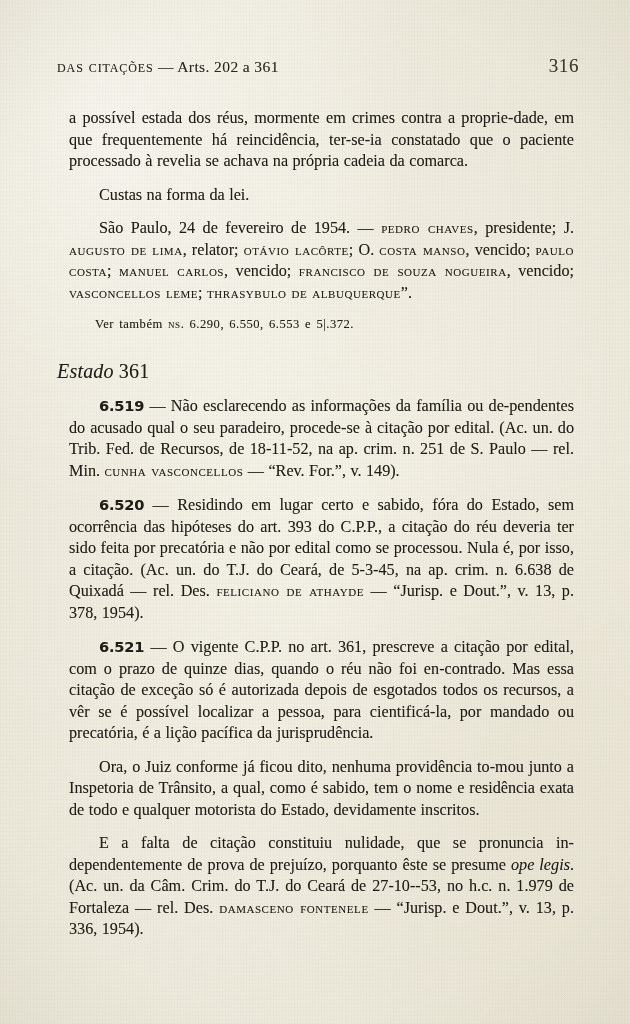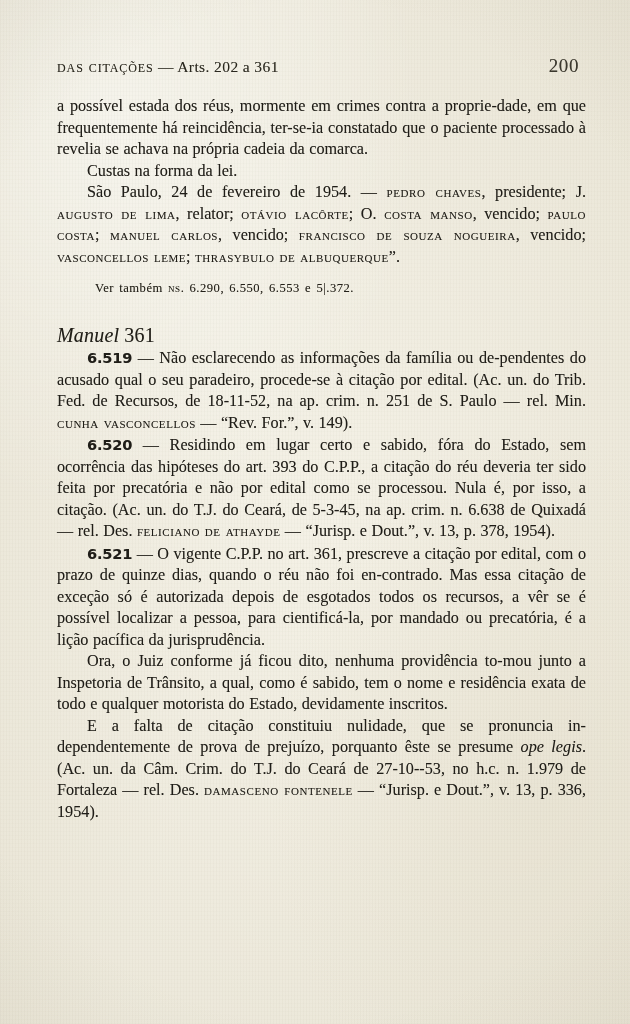--- a/index.html
+++ b/index.html
@@ -90,21 +90,21 @@
 
   
   .column {
     position: absolute;
     top: 96px;
     left: 57px;
     width: 529px;
   }
 
   p.body {
-    margin: 0;
+    margin: 12px;
     font-size: 16.2px;
     line-height: 21.5px;
     text-align: justify;
     text-justify: inter-word;
     color: #1f1d18;
     hyphens: manual;
     word-spacing: 0.4px;
   }
   p.indent { text-indent: 30px; }
 
@@ -156,34 +156,34 @@
   .column, .runhead { text-shadow: 0 0 0.6px rgba(40,36,26,0.32); }
 </style>
 </head>
 <body>
 
 <div class="page">
   <div class="content">
 
     <div class="runhead">
       <div class="runhead-title"><span class="sc">Das Citações</span><span> — Arts. 202 a 361</span></div>
-      <div class="runhead-folio">200</div>
+      <div class="runhead-folio">316</div>
     </div>
 
     <div class="column">
 
       <p class="body">a possível estada dos réus, mormente em crimes contra a proprie-dade, em que frequentemente há reincidência, ter-se-ia constatado que o paciente processado à revelia se achava na própria cadeia da comarca.</p>
 
       <p class="body indent">Custas na forma da lei.</p>
 
       <p class="body indent"><span>São Paulo, 24 de fevereiro de 1954. — </span><span class="sc">Pedro Chaves</span><span>, presidente; J. </span><span class="sc">Augusto de Lima</span><span>, relator; </span><span class="sc">Otávio Lacôrte</span><span>; O. </span><span class="sc">Costa Manso</span><span>, vencido; </span><span class="sc">Paulo Costa</span><span>; </span><span class="sc">Manuel Carlos</span><span>, vencido; </span><span class="sc">Francisco de Souza Nogueira</span><span>, vencido; </span><span class="sc">Vasconcellos Leme</span><span>; </span><span class="sc">Thrasybulo de Albuquerque</span><span>”.</span></p>
 
       <p class="xref"><span>Ver também </span><span class="sc">ns</span><span>. 6.290, 6.550, 6.553 e 5|.372.</span></p>
 
-      <h2 class="article"><span class="word">Manuel</span><span class="num">361</span></h2>
+      <h2 class="article"><span class="word">Estado</span><span class="num">361</span></h2>
 
       <p class="body indent entry"><span class="entry-num">6.519</span><span> — </span><span>Não esclarecendo as informações da família ou de-pendentes do acusado qual o seu paradeiro, procede-se à citação por edital.  (Ac. un. do Trib. Fed. de Recursos, de 18-11-52, na ap. crim. n. 251 de S. Paulo — rel. Min. </span><span class="sc">Cunha Vasconcellos</span><span> — “Rev. For.”, v. 149).</span></p>
 
       <p class="body indent entry"><span class="entry-num">6.520</span><span> — </span><span>Residindo em lugar certo e sabido, fóra do Estado, sem ocorrência das hipóteses do art. 393 do C.P.P., a citação do réu deveria ter sido feita por precatória e não por edital como se processou.  Nula é, por isso, a citação. (Ac. un. do T.J. do Ceará, de 5-3-45, na ap. crim. n. 6.638 de Quixadá — rel. Des. </span><span class="sc">Feliciano de Athayde</span><span> — “Jurisp. e Dout.”, v. 13, p. 378, 1954).</span></p>
 
       <p class="body indent entry"><span class="entry-num">6.521</span><span> — </span><span>O vigente C.P.P. no art. 361, prescreve a citação por edital, com o prazo de quinze dias, quando o réu não foi en-contrado.  Mas essa citação de exceção só é autorizada depois de esgotados todos os recursos, a vêr se é possível localizar a pessoa, para cientificá-la, por mandado ou precatória, é a lição pacífica da jurisprudência.</span></p>
 
       <p class="body indent">Ora, o Juiz conforme já ficou dito, nenhuma providência to-mou junto a Inspetoria de Trânsito, a qual, como é sabido, tem o nome e residência exata de todo e qualquer motorista do Estado, devidamente inscritos.</p>
 
 

